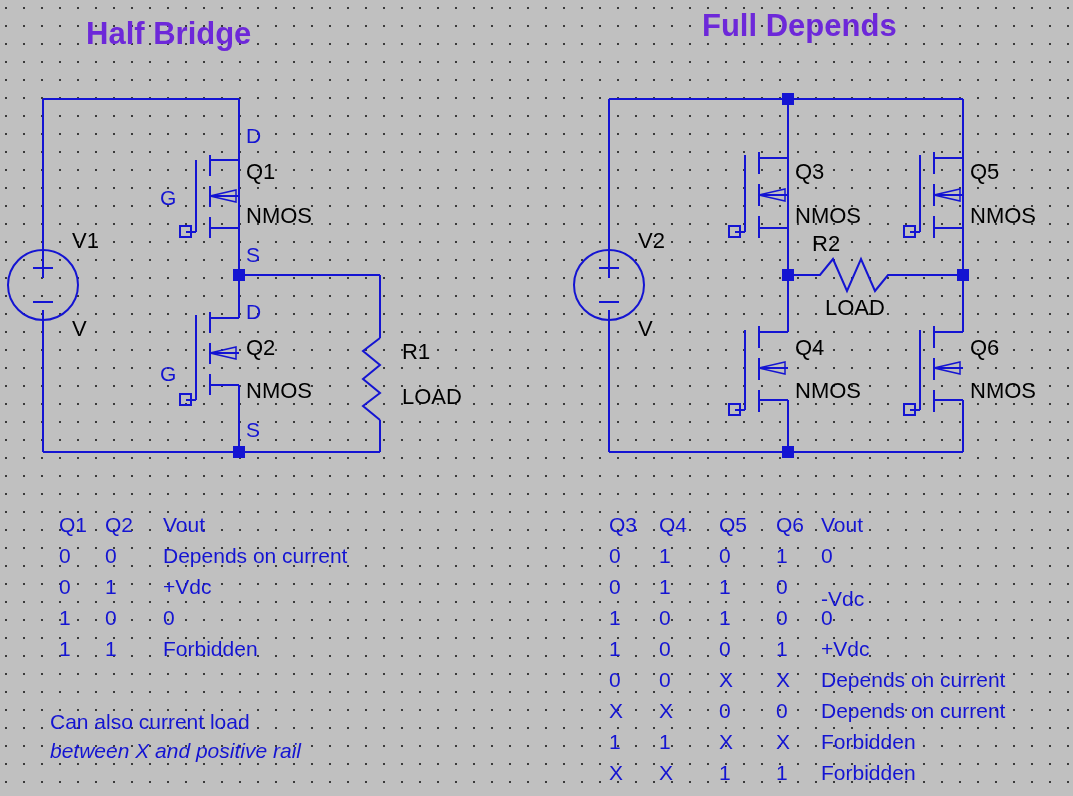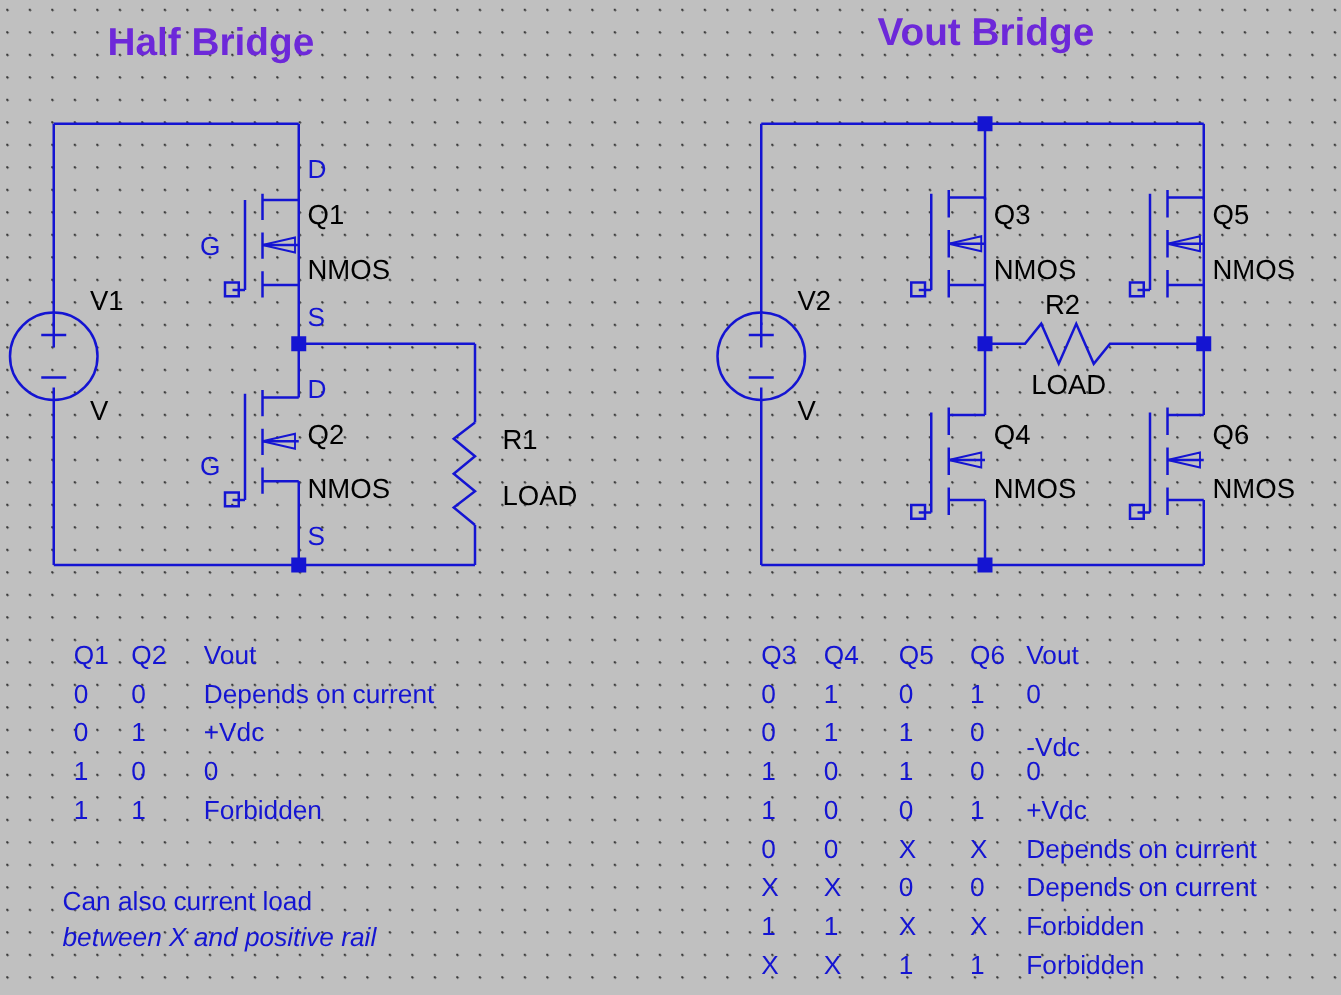--- a/index.html
+++ b/index.html
@@ -215,21 +215,21 @@
     </g>
 
     <rect x="782" y="269" width="12" height="12" fill="#1414d2" stroke="none"></rect>
     <rect x="957" y="269" width="12" height="12" fill="#1414d2" stroke="none"></rect>
     <rect x="782" y="446" width="12" height="12" fill="#1414d2" stroke="none"></rect>
   </g>
 </svg>
 
 <div class="lbl title" style="left:86px; top:18px;">Half Bridge</div>
 
-<div class="lbl title" style="left:702px; top:10px;">Vout Bridge</div>
+<div class="lbl title" style="left:702px; top:10px;">Full Depends</div>
 
 <div class="lbl refdes" style="left:72px; top:230px;">V1</div>
 <div class="lbl refdes" style="left:72px; top:318px;">V</div>
 
 <div class="lbl pinlabel" style="left:246px; top:125px;">D</div>
 <div class="lbl refdes" style="left:246px; top:161px;">Q1</div>
 <div class="lbl pinlabel" style="left:160px; top:187px;">G</div>
 <div class="lbl refdes" style="left:246px; top:205px;">NMOS</div>
 <div class="lbl pinlabel" style="left:246px; top:244px;">S</div>
 
@@ -244,21 +244,21 @@
 
 <div class="lbl refdes" style="left:638px; top:230px;">V2</div>
 <div class="lbl refdes" style="left:638px; top:318px;">V</div>
 
 <div class="lbl refdes" style="left:795px; top:161px;">Q3</div>
 <div class="lbl refdes" style="left:795px; top:205px;">NMOS</div>
 
 <div class="lbl refdes" style="left:970px; top:161px;">Q5</div>
 <div class="lbl refdes" style="left:970px; top:205px;">NMOS</div>
 
-<div class="lbl refdes" style="left:836px; top:233px;">R2</div>
+<div class="lbl refdes" style="left:812px; top:233px;">R2</div>
 <div class="lbl refdes" style="left:825px; top:297px;">LOAD</div>
 
 <div class="lbl refdes" style="left:795px; top:337px;">Q4</div>
 <div class="lbl refdes" style="left:795px; top:380px;">NMOS</div>
 
 <div class="lbl refdes" style="left:970px; top:337px;">Q6</div>
 <div class="lbl refdes" style="left:970px; top:380px;">NMOS</div>
 
 <div id="hb-table">
     <div class="tbl-cell" style="left: 59px; top: 514px;">Q1</div>

